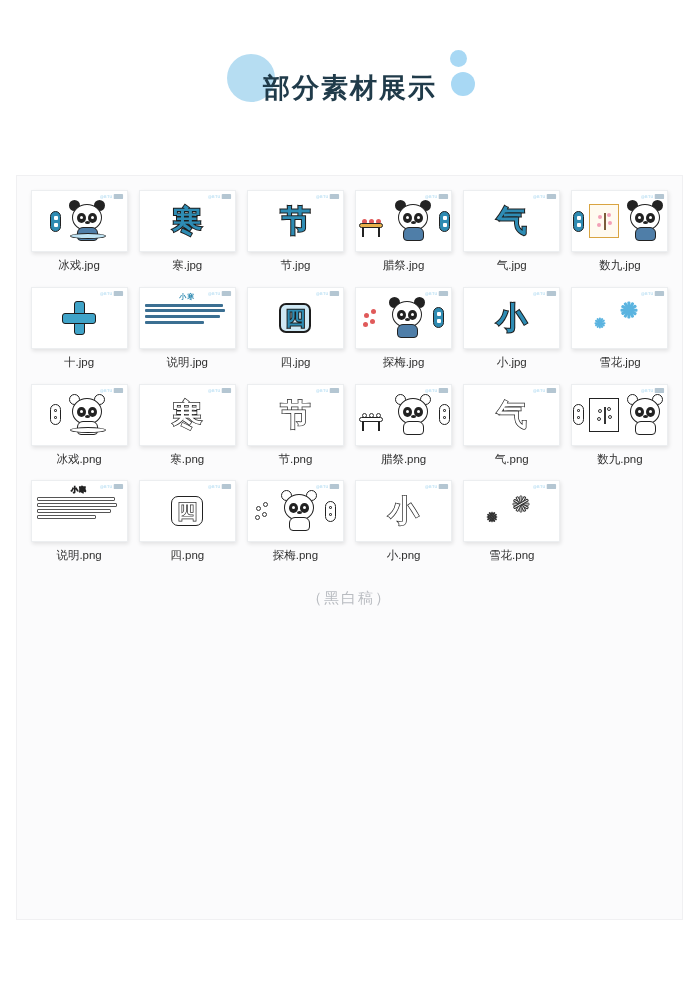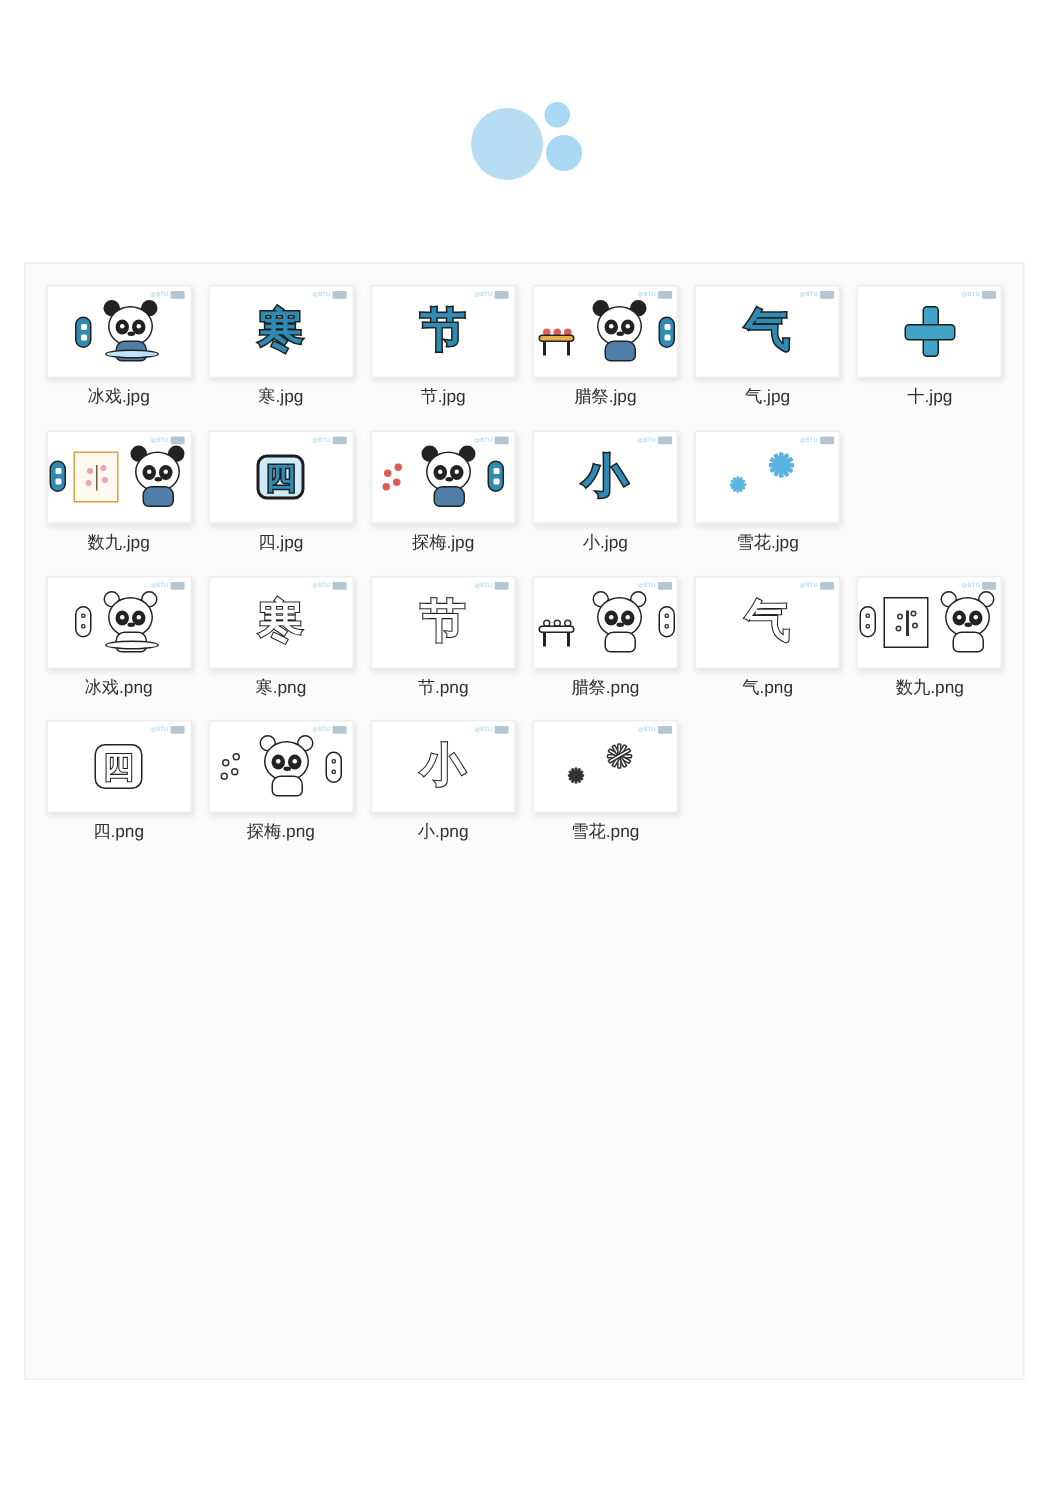--- a/index.html
+++ b/index.html
@@ -239,20 +239,21 @@
 </head>
 <body>
 
 <div class="page">
 
   <div class="header">
     <div class="title-wrap">
       <div class="blob-big"></div>
       <div class="blob-sm1"></div>
       <div class="blob-sm2"></div>
+      <div class="title-text">部分素材展示</div>
     </div>
   </div>
 
   <div class="panel">
     <div id="sections-root">
         <div class="section">
           <div class="grid">
             <div class="cell">
               <div class="thumb">
                 <div class="ctr">
@@ -348,35 +349,20 @@
                 <div class="wm">
                   <span class="wm-txt">@BTU</span>
                   <span class="wm-box"></span>
                 </div>
               </div>
               <div class="label">气.jpg</div>
             </div>
             <div class="cell">
               <div class="thumb">
                 <div class="ctr">
-                  <span class="plus color">
-                    <span class="v"></span>
-                    <span class="h"></span>
-                  </span>
-                </div>
-                <div class="wm">
-                  <span class="wm-txt">@BTU</span>
-                  <span class="wm-box"></span>
-                </div>
-              </div>
-              <div class="label">十.jpg</div>
-            </div>
-            <div class="cell">
-              <div class="thumb">
-                <div class="ctr">
                   <div class="pill color">
                     <i class="a"></i>
                     <i class="b"></i>
                   </div>
                   <div class="frame color">
                     <span class="blossom">
                       <span class="branch " style="left:9px;top:2px;width:1.5px;height:17px;"></span>
                       <span class="dotf color" style="left:3px;top:4px;"></span>
                       <span class="dotf color" style="left:12px;top:2px;"></span>
                       <span class="dotf color" style="left:13px;top:10px;"></span>
@@ -394,20 +380,51 @@
                     <span class="nose"></span>
                     <span class="body"></span>
                   </div>
                 </div>
                 <div class="wm">
                   <span class="wm-txt">@BTU</span>
                   <span class="wm-box"></span>
                 </div>
               </div>
               <div class="label">数九.jpg</div>
+            </div>
+            <div class="cell">
+              <div class="thumb">
+                <div class="ctr">
+                  <span class="plus color">
+                    <span class="v"></span>
+                    <span class="h"></span>
+                  </span>
+                </div>
+                <div class="wm">
+                  <span class="wm-txt">@BTU</span>
+                  <span class="wm-box"></span>
+                </div>
+              </div>
+              <div class="label">十.jpg</div>
+            </div>
+            <div class="cell">
+              <div class="thumb">
+                <div class="txtcard">
+                  <div class="tc-title color">小寒</div>
+                  <div class="tc-line color" style="width:92%;"></div>
+                  <div class="tc-line color" style="width:95%;"></div>
+                  <div class="tc-line color" style="width:88%;"></div>
+                  <div class="tc-line color" style="width:70%;"></div>
+                </div>
+                <div class="wm">
+                  <span class="wm-txt">@BTU</span>
+                  <span class="wm-box"></span>
+                </div>
+              </div>
+              <div class="label">说明.jpg</div>
             </div>
             <div class="cell">
               <div class="thumb">
                 <div class="ctr">
                   <span class="sq color">
                     <span class="han color" style="position:absolute;left:50%;top:50%;transform:translate(-50%,-50%);font-size:20px;">四</span>
                   </span>
                 </div>
                 <div class="wm">
                   <span class="wm-txt">@BTU</span>
@@ -620,20 +637,36 @@
                 </div>
                 <div class="wm">
                   <span class="wm-txt">@BTU</span>
                   <span class="wm-box"></span>
                 </div>
               </div>
               <div class="label">数九.png</div>
             </div>
             <div class="cell">
               <div class="thumb">
+                <div class="txtcard">
+                  <div class="tc-title mono">小寒</div>
+                  <div class="tc-line mono" style="width:92%;"></div>
+                  <div class="tc-line mono" style="width:95%;"></div>
+                  <div class="tc-line mono" style="width:88%;"></div>
+                  <div class="tc-line mono" style="width:70%;"></div>
+                </div>
+                <div class="wm">
+                  <span class="wm-txt">@BTU</span>
+                  <span class="wm-box"></span>
+                </div>
+              </div>
+              <div class="label">说明.png</div>
+            </div>
+            <div class="cell">
+              <div class="thumb">
                 <div class="ctr">
                   <span class="sq mono">
                     <span class="han mono" style="position:absolute;left:50%;top:50%;transform:translate(-50%,-50%);font-size:20px;">四</span>
                   </span>
                 </div>
                 <div class="wm">
                   <span class="wm-txt">@BTU</span>
                   <span class="wm-box"></span>
                 </div>
               </div>
@@ -704,17 +737,18 @@
                   </div>
                 </div>
                 <div class="wm">
                   <span class="wm-txt">@BTU</span>
                   <span class="wm-box"></span>
                 </div>
               </div>
               <div class="label">雪花.png</div>
             </div>
           </div>
+          <div class="caption bw">（黑白稿）</div>
         </div>
       </div>
   </div>
 
 </div>
 
 </body></html>

